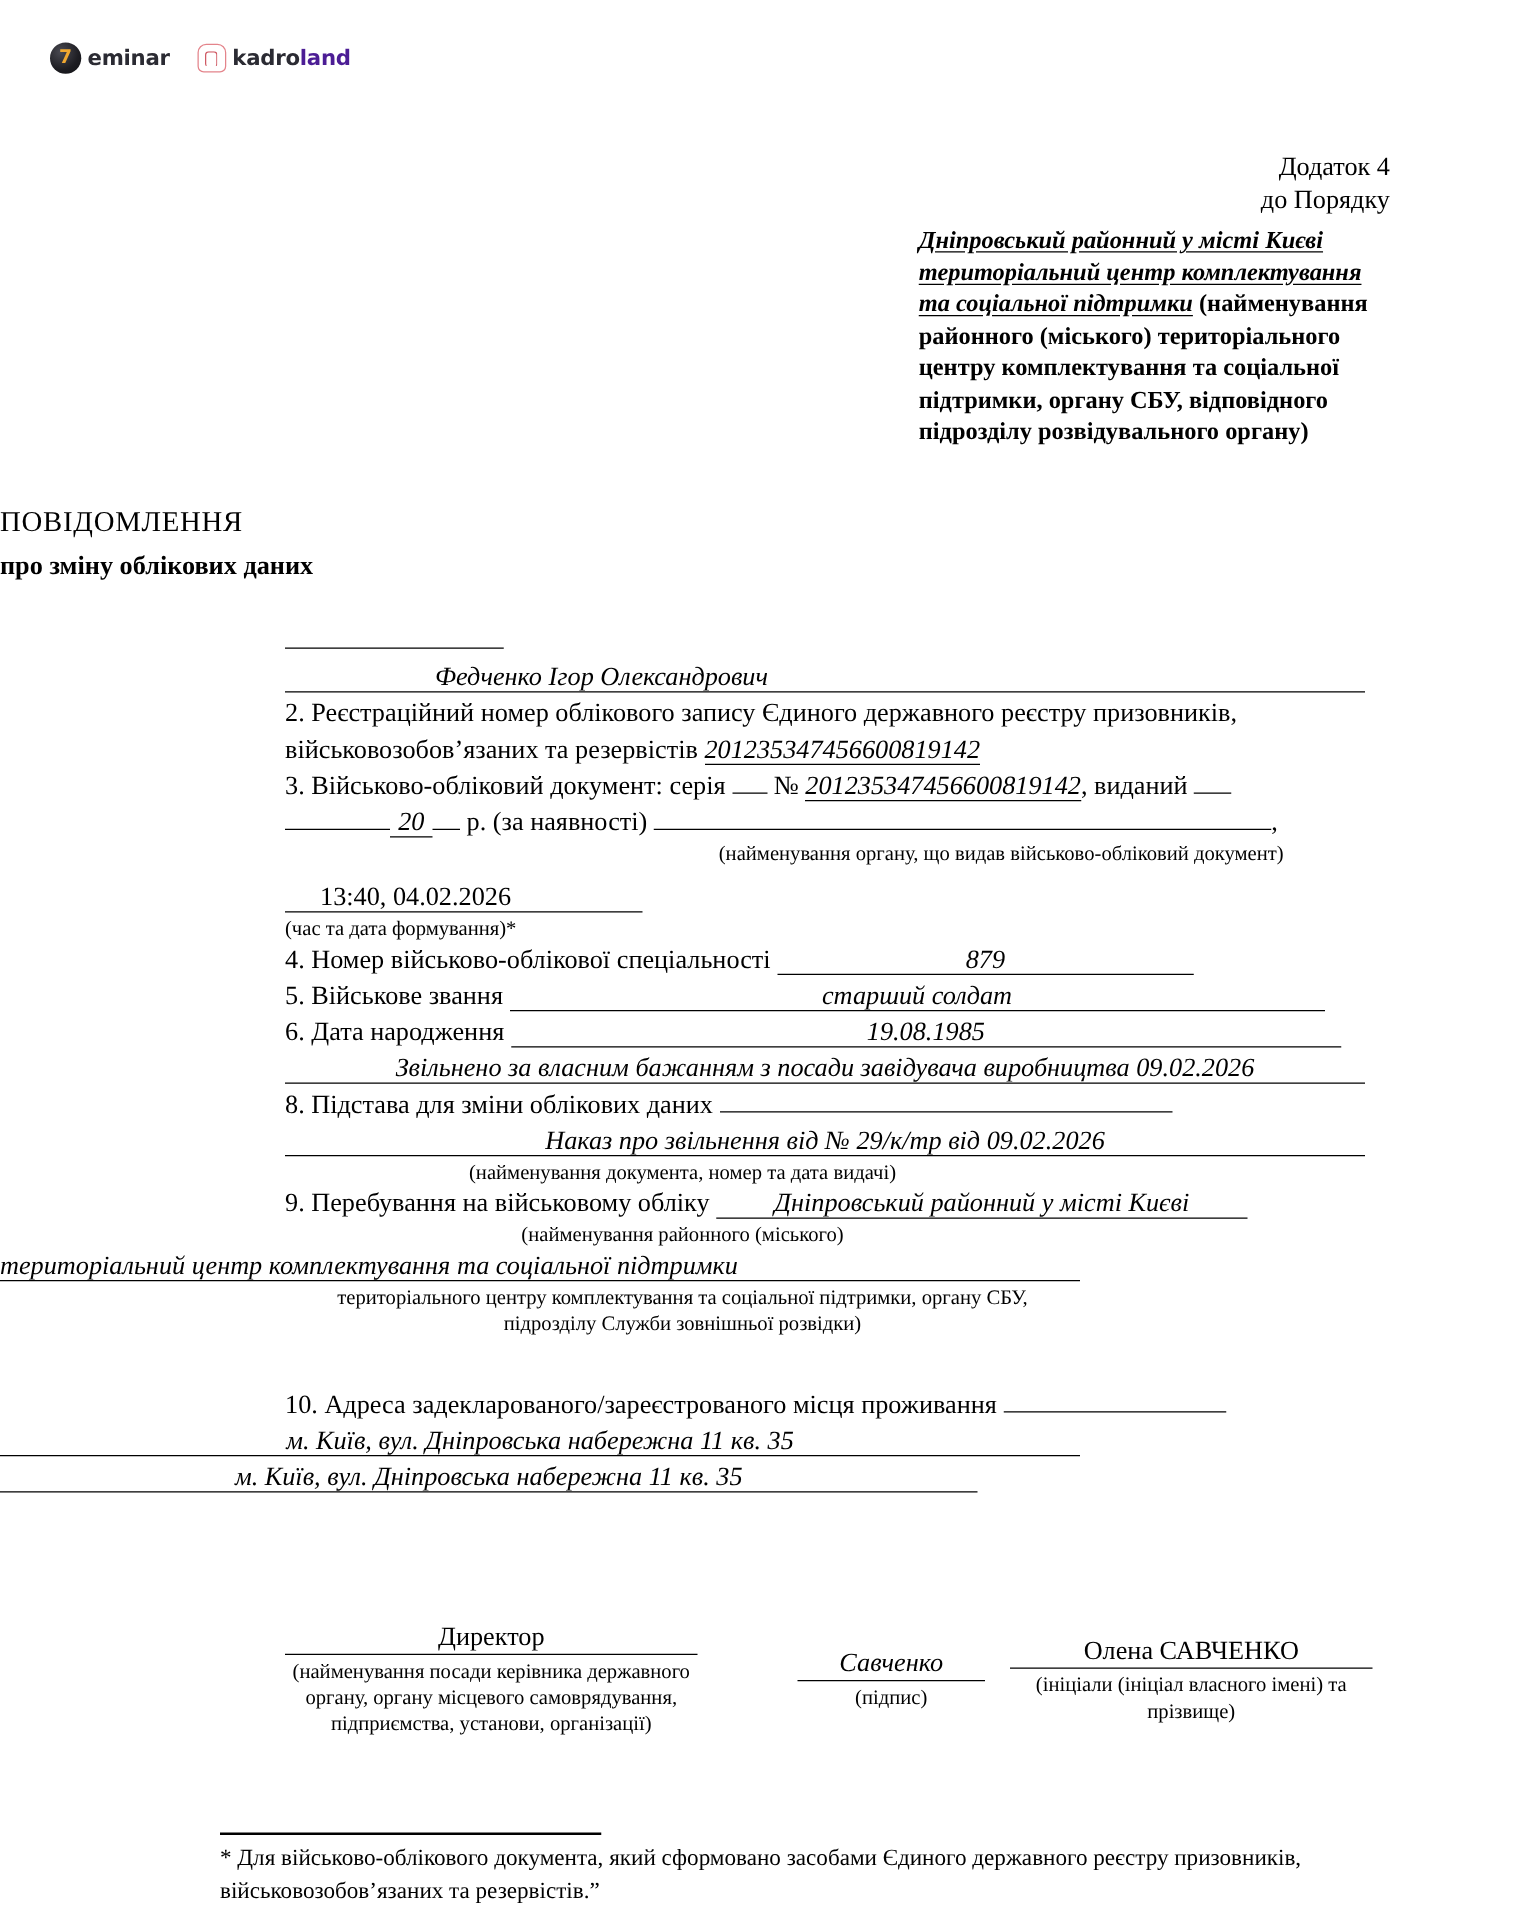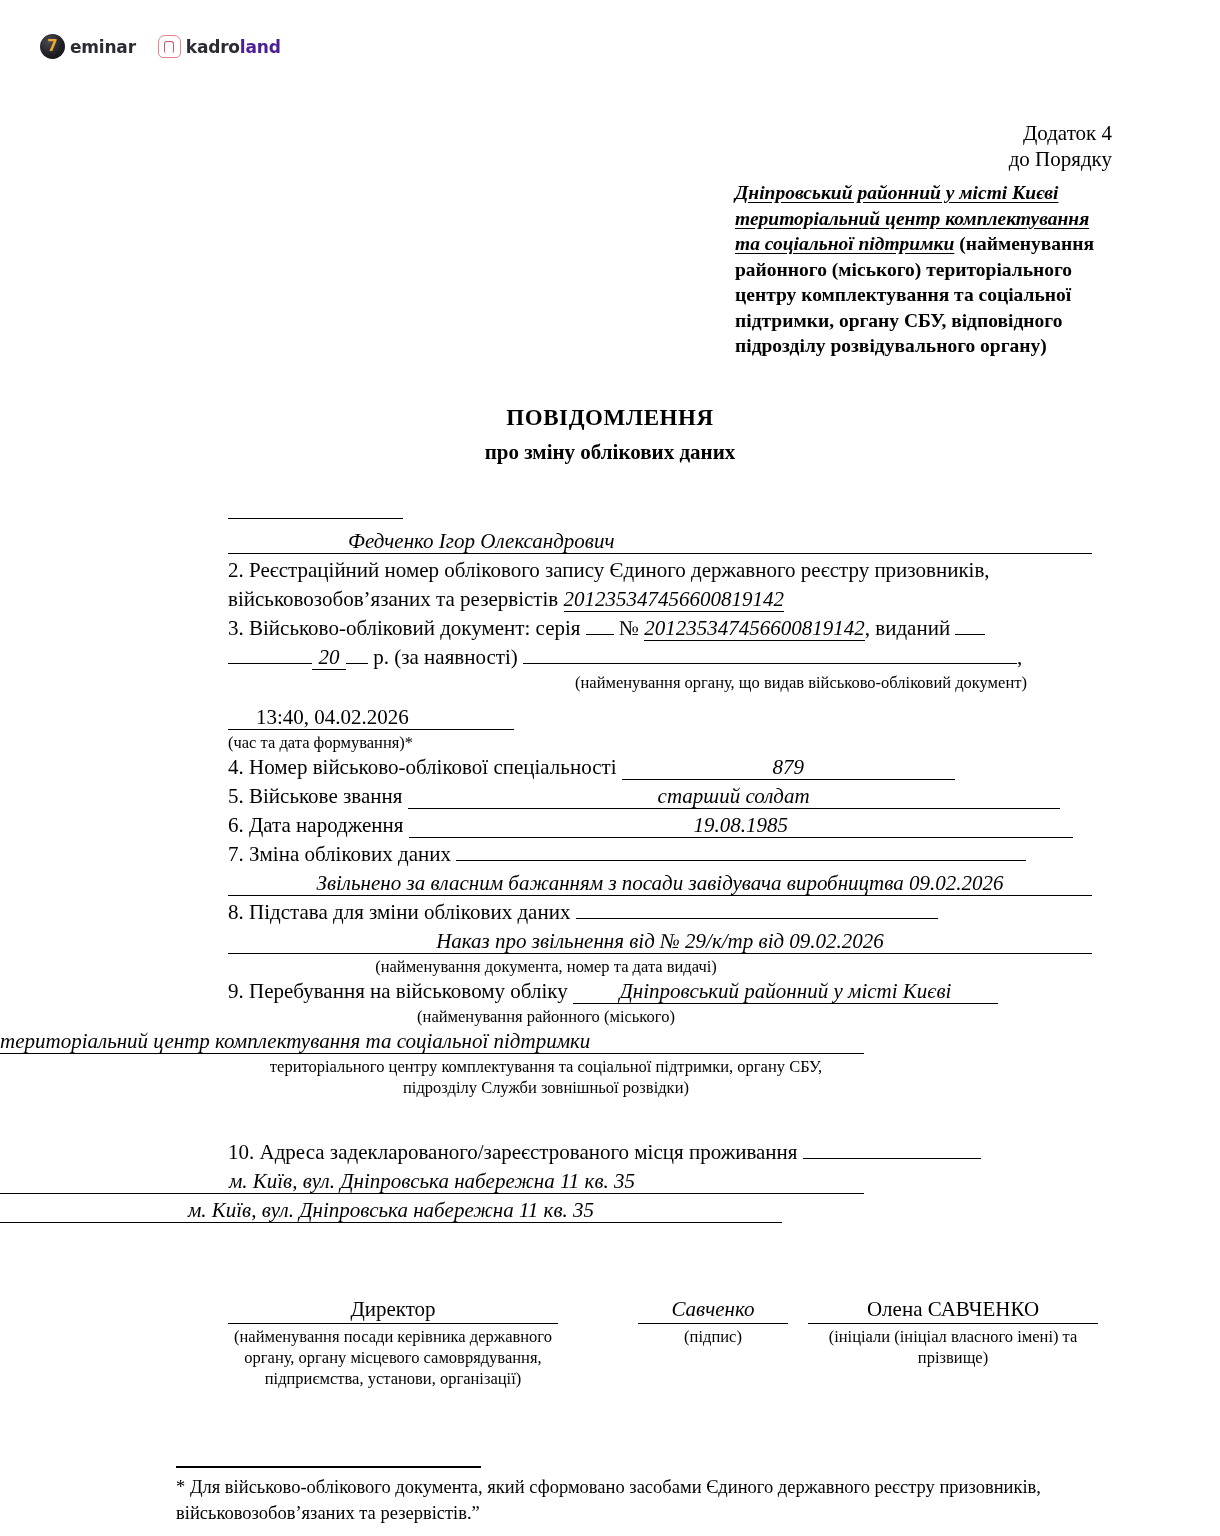--- a/index.html
+++ b/index.html
@@ -104,30 +104,28 @@
     font-style: italic;
     text-decoration: underline;
     text-underline-offset: 3px;
   }
 
   
   .doc-title {
     position: absolute;
     top: 405px;
     left: 0; right: 0;
-    text-align: center;
     font-size: 23px;
-    font-weight: 700;
+    font-weight: 400;
     letter-spacing: 0.6px;
   }
   .doc-subtitle {
     position: absolute;
     top: 440px;
     left: 0; right: 0;
-    text-align: center;
     font-size: 21px;
     font-weight: 700;
   }
 
   
   .body-block {
     position: absolute;
     top: 498px;
     left: 0;
     width: 1220px;
@@ -166,21 +164,21 @@
     text-align: center;
   }
 
   
   .sig-area {
     position: absolute;
     top: 1296px;
     left: 228px;
     width: 880px;
     display: flex;
-    align-items: flex-start;
+    align-items: center;
   }
   .sig-col { text-align: center; }
   .sig-col .sig-val {
     font-size: 21px;
     line-height: 26px;
     border-bottom: 1.3px solid #000;
     display: block;
     padding: 0 4px 1px 4px;
   }
   .sig-col .sig-val.ital { font-style: italic; }
@@ -290,24 +288,20 @@
     <div class="ln full">
       <span>5. Військове звання</span>
       <span class="fill" style="width:652px;">старший солдат</span>
     </div>
 
     <div class="ln full">
       <span>6. Дата народження</span>
       <span class="fill" style="width:664px;">19.08.1985</span>
     </div>
 
-    <div class="ln full">
-      <span>7. Зміна облікових даних</span>
-      <span class="blank" style="width:570px;"></span>
-    </div>
     <div class="ln" style="padding-left:0;">
       <span class="fill" style="width:864px;margin-left:228px;">Звільнено за власним бажанням з посади завідувача виробництва 09.02.2026</span>
     </div>
 
     <div class="ln full">
       <span>8. Підстава для зміни облікових даних</span>
       <span class="blank" style="width:362px;"></span>
     </div>
     <div class="ln" style="padding-left:0;">
       <span class="fill" style="width:864px;margin-left:228px;">Наказ про звільнення від № 29/к/тр від 09.02.2026</span>

